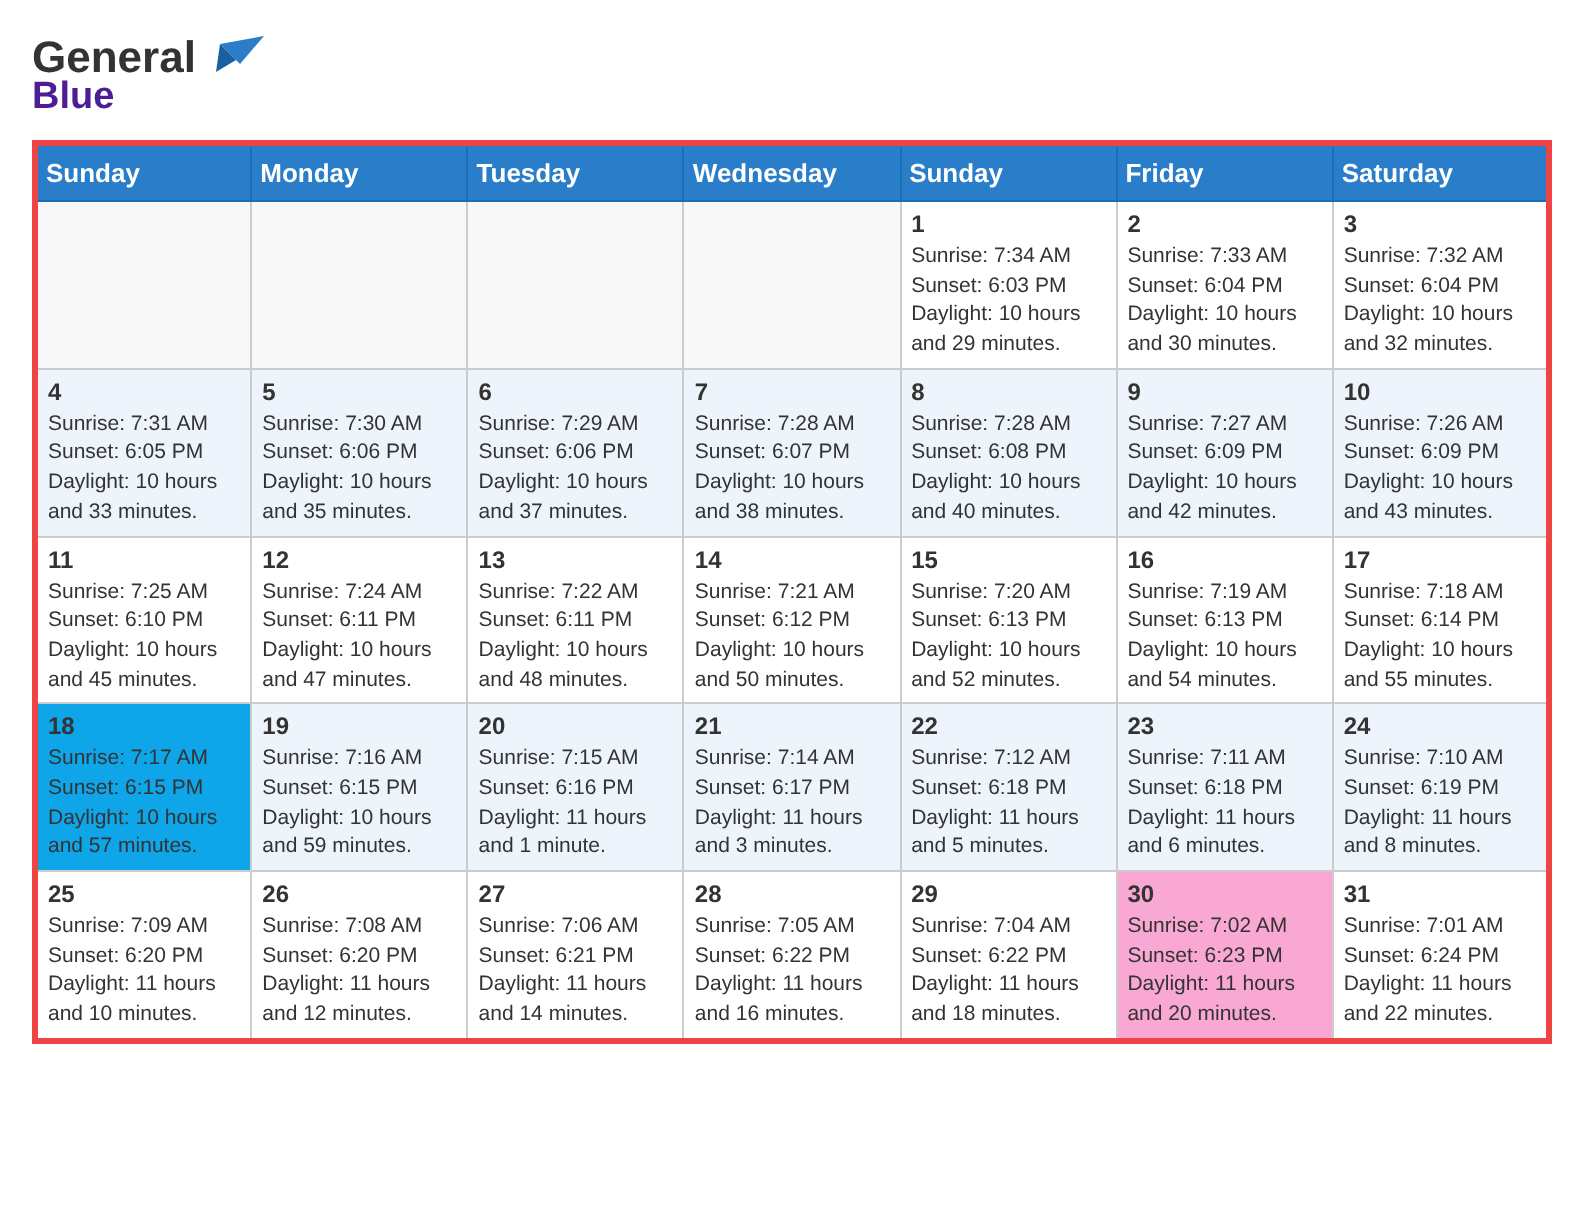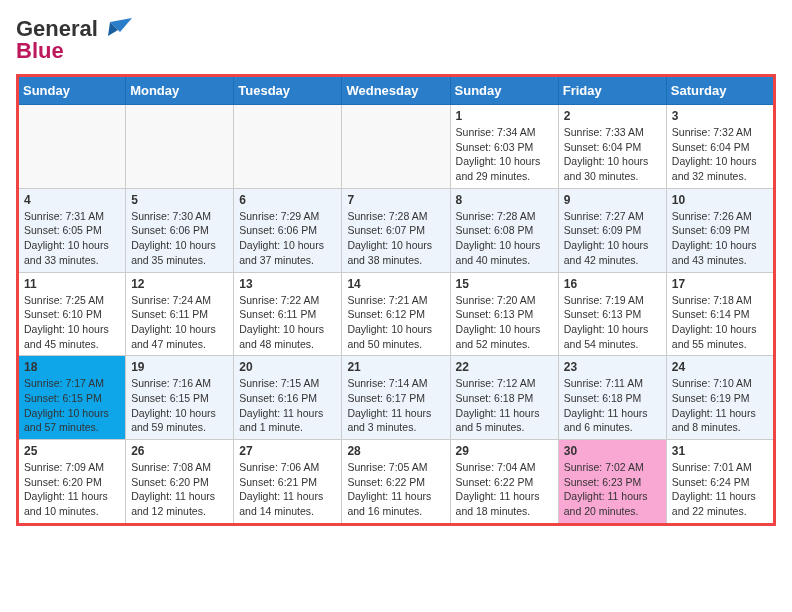--- a/index.html
+++ b/index.html
@@ -88,21 +88,21 @@
 
 <div class="header">
   <div class="logo">
     <div class="logo-row">
       <span style="font-size:22px;font-weight:bold;color:#333;">General</span>
       <svg width="32" height="22" viewBox="0 0 32 22" style="margin-left:2px;">
         <polygon points="10,4 32,0 20,14" fill="#2a7dc9"></polygon>
         <polygon points="10,4 18,12 8,18" fill="#1a5fa0"></polygon>
       </svg>
     </div>
-    <span style="font-size:22px;font-weight:bold;color:#be185d;margin-top:-4px;">Blue</span>
+    <span style="font-size:19px;font-weight:bold;color:#4c1d95;margin-top:-4px;">Blue</span>
   </div>
   <div class="title-section">
     <div class="month-year"></div>
     <div class="location"></div>
   </div>
 </div>
 
 <table class="calendar">
   <thead>
     <tr>

